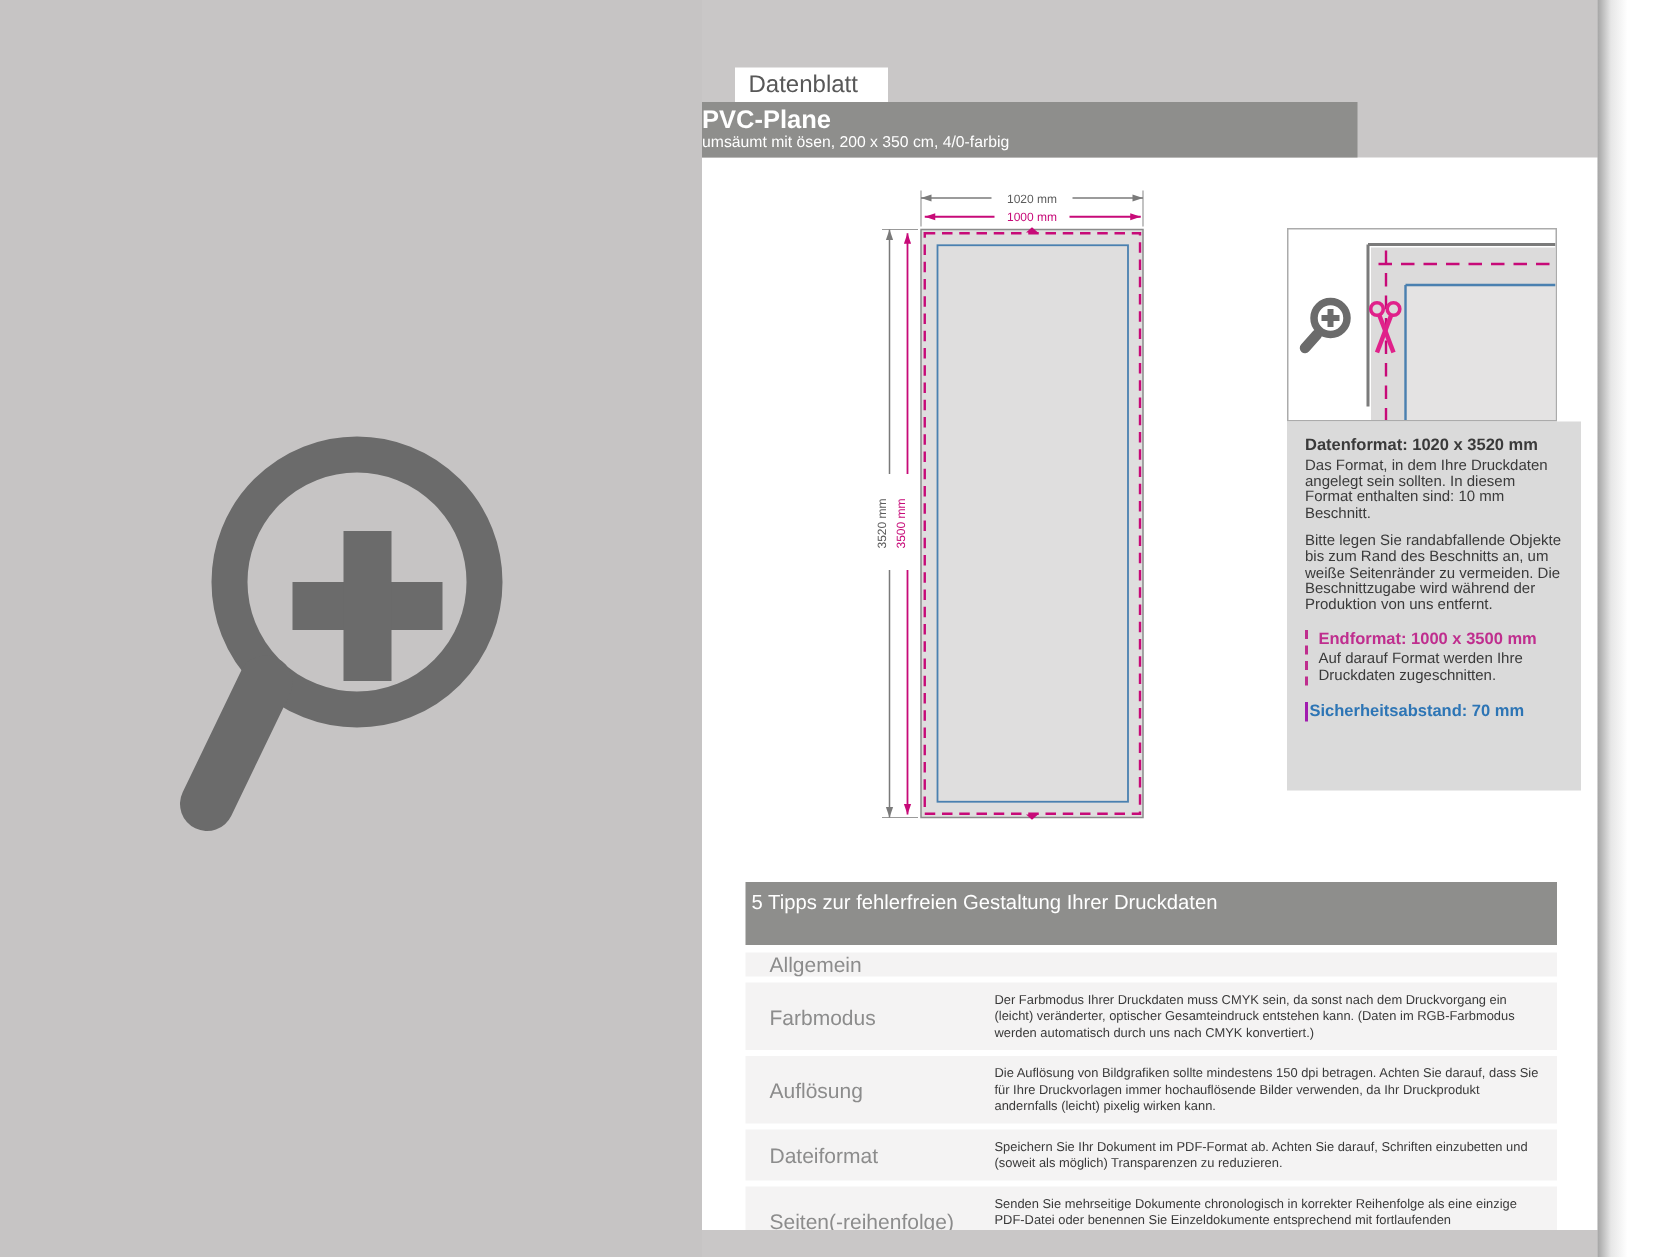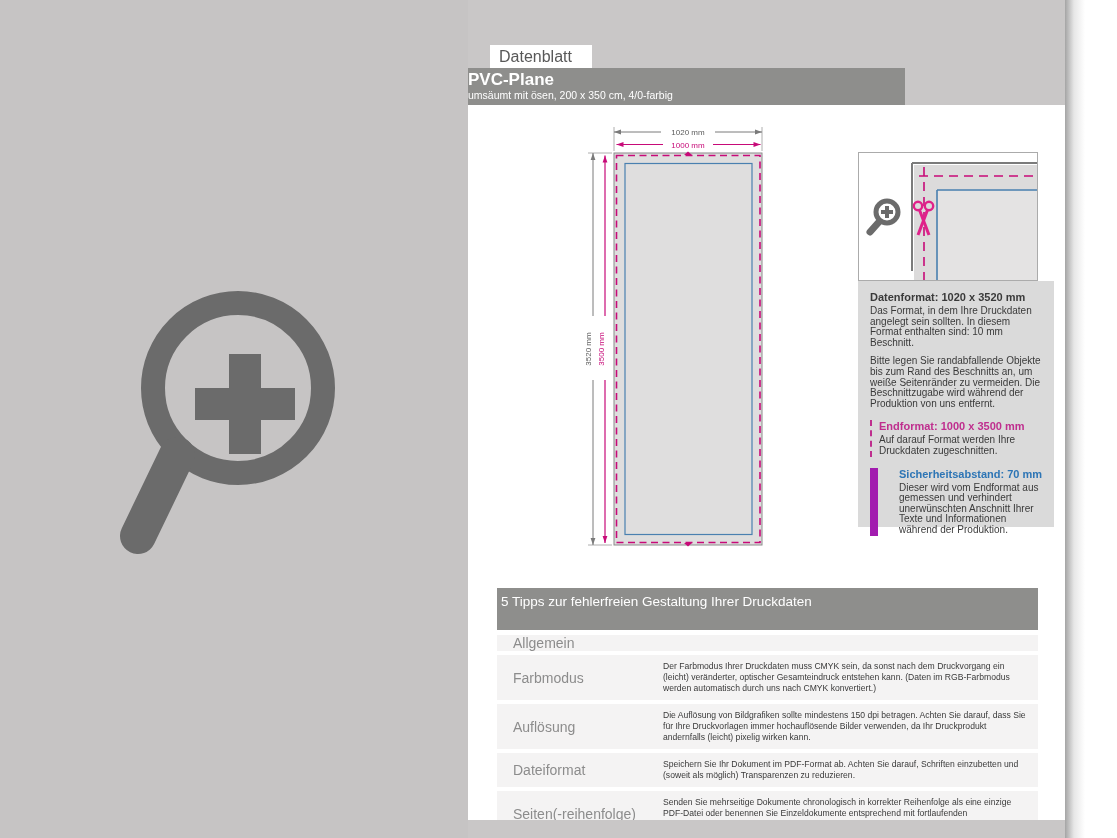--- a/index.html
+++ b/index.html
@@ -33,21 +33,21 @@
   
   .info-panel { position:absolute; left:390px; top:281px; width:196px; height:246px;
                 background:#dadada; padding:10px 10px 10px 12px; color:#3a3a3a; }
   .info-heading { font-size:11px; font-weight:bold; line-height:13px; margin-bottom:2px; }
   .info-panel p { font-size:10px; line-height:10.6px; margin-bottom:8px; }
   .info-panel p:last-child { margin-bottom:0; }
   .heading-dark { color:#3a3a3a; }
   .heading-magenta { color:#bf2e8e; }
   .heading-blue { color:#2d75b5; }
   .block-endformat { border-left:2px dashed #bf2e8e; padding-left:7px; margin-top:11px; }
-  .block-safety { border-left:8px solid #a21caf; padding-left:21px; margin-top:11px; }
+  .block-safety { border-left:2px solid #a21caf; padding-left:1px; margin-top:11px; }
 
   
   .tips { position:absolute; left:29px; top:588px; width:541px; }
   .tips-header { background:#8e8e8c; color:#ffffff; font-size:13.5px; height:42px;
                  line-height:27px; padding-left:4px; margin-bottom:5px; }
   .tip-row { display:flex; background:#f4f3f3; margin-bottom:4px; align-items:center; }
   .tip-label { width:166px; flex:none; padding-left:16px; font-size:14px; color:#8c8c8c; }
   .tip-text { flex:1; font-size:8.6px; line-height:11px; color:#3a3a3a; padding:6px 12px 6px 0; }
 
   .bottom-band { position:absolute; left:0; top:820px; width:597px; height:18px; background:#c9c7c7; }
@@ -153,21 +153,20 @@
         <div class="info-heading heading-dark">Datenformat: 1020 x 3520 mm</div>
         <p>Das Format, in dem Ihre Druckdaten angelegt sein sollten. In diesem Format enthalten sind: 10 mm Beschnitt.</p>
         <p>Bitte legen Sie randabfallende Objekte bis zum Rand des Beschnitts an, um weiße Seitenränder zu vermeiden. Die Beschnittzugabe wird während der Produktion von uns entfernt.</p>
       </div>
       <div class="info-block block-endformat">
         <div class="info-heading heading-magenta">Endformat: 1000 x 3500 mm</div>
         <p>Auf darauf Format werden Ihre Druckdaten zugeschnitten.</p>
       </div>
       <div class="info-block block-safety">
         <div class="info-heading heading-blue">Sicherheitsabstand: 70 mm</div>
-        <p>Dieser wird vom Endformat aus gemessen und verhindert unerwünschten Anschnitt Ihrer Texte und Informationen während der Produktion.</p>
       </div>
     </div>
 
     <div class="tips">
       <div class="tips-header">5 Tipps zur fehlerfreien Gestaltung Ihrer Druckdaten</div>
 
       <div class="tip-row">
         <div class="tip-label">Allgemein</div>
       </div>
       <div class="tip-row">

